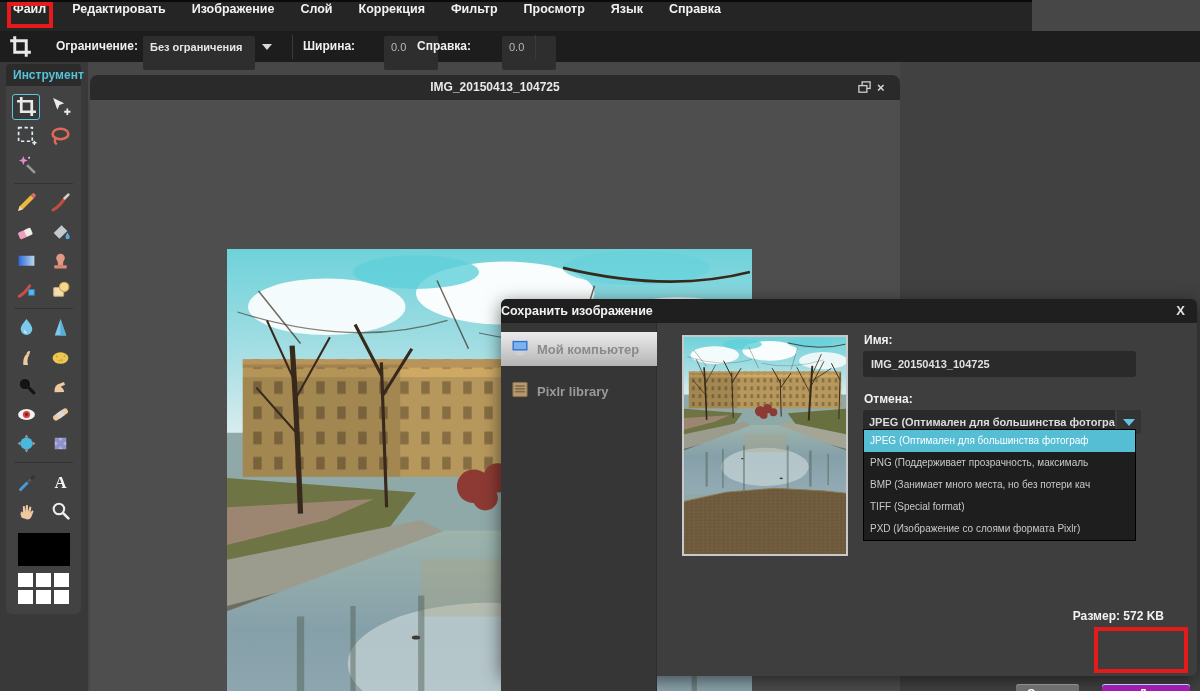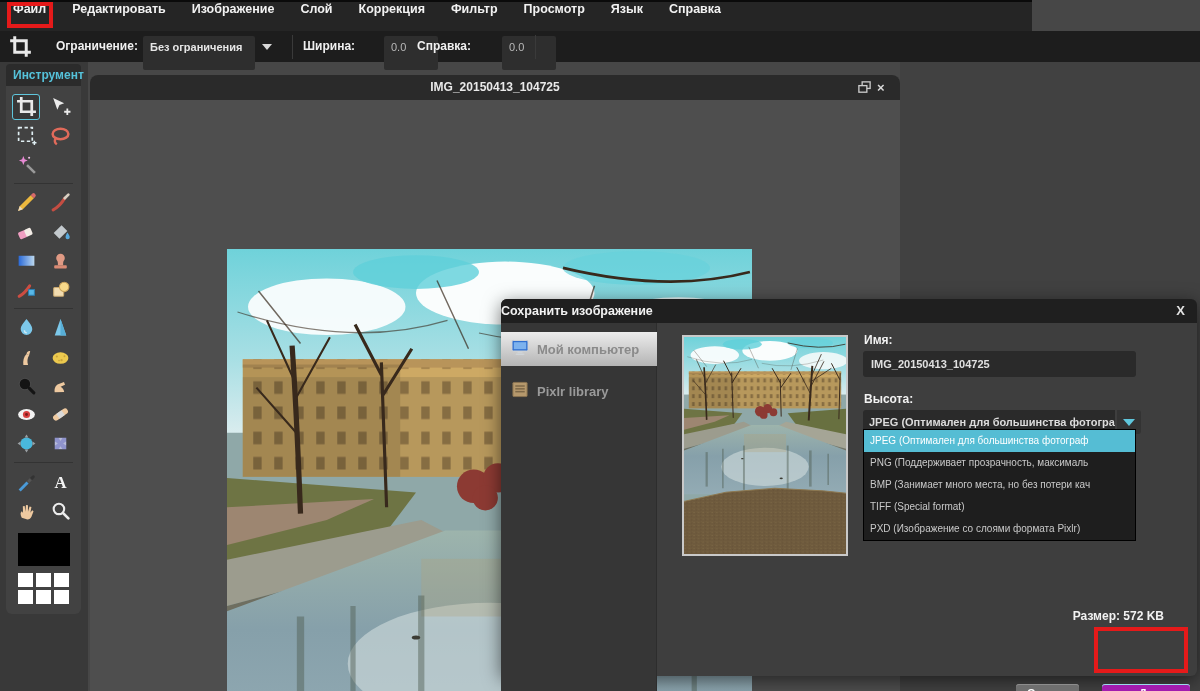--- a/index.html
+++ b/index.html
@@ -489,21 +489,21 @@
         <span>Pixlr library</span>
       </div>
     </div>
   <div class="abs thumb">
     <svg width="162" height="217" preserveAspectRatio="none">
         <use href="#park-photo" width="162" height="217"></use>
       </svg>
   </div>
   <span class="abs fld-label" style="left:363px;top:34px;">Имя:</span>
   <input class="abs name-input" type="text" value="IMG_20150413_104725" style="">
-  <span class="abs fld-label" style="left:363px;top:93px;">Высота:</span>
+  <span class="abs fld-label" style="left:363px;top:93px;">Отмена:</span>
   <div class="abs fmt-select">JPEG (Оптимален для большинства фотографий</div>
   <div class="abs fmt-arrow-btn">
     <span class="fmt-arrow"></span>
   </div>
   <div class="abs fmt-list" id="fmt-list">
       <div class="fmt-opt selected">JPEG (Оптимален для большинства фотограф</div>
       <div class="fmt-opt">PNG (Поддерживает прозрачность, максималь</div>
       <div class="fmt-opt">BMP (Занимает много места, но без потери кач</div>
       <div class="fmt-opt">TIFF (Special format)</div>
       <div class="fmt-opt">PXD (Изображение со слоями формата Pixlr)</div>

